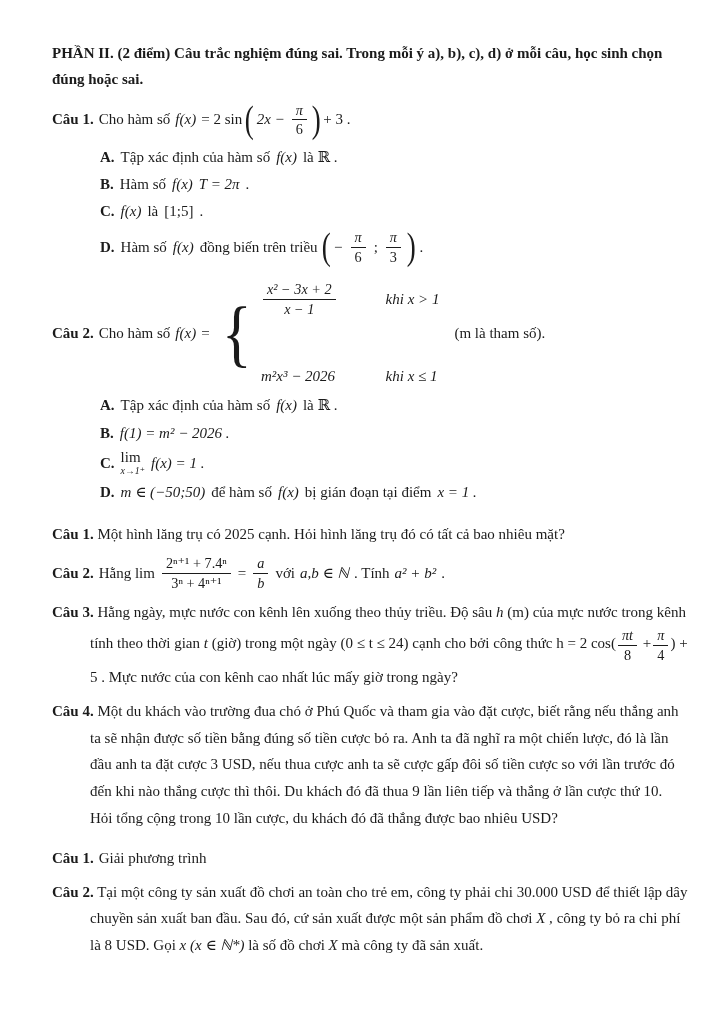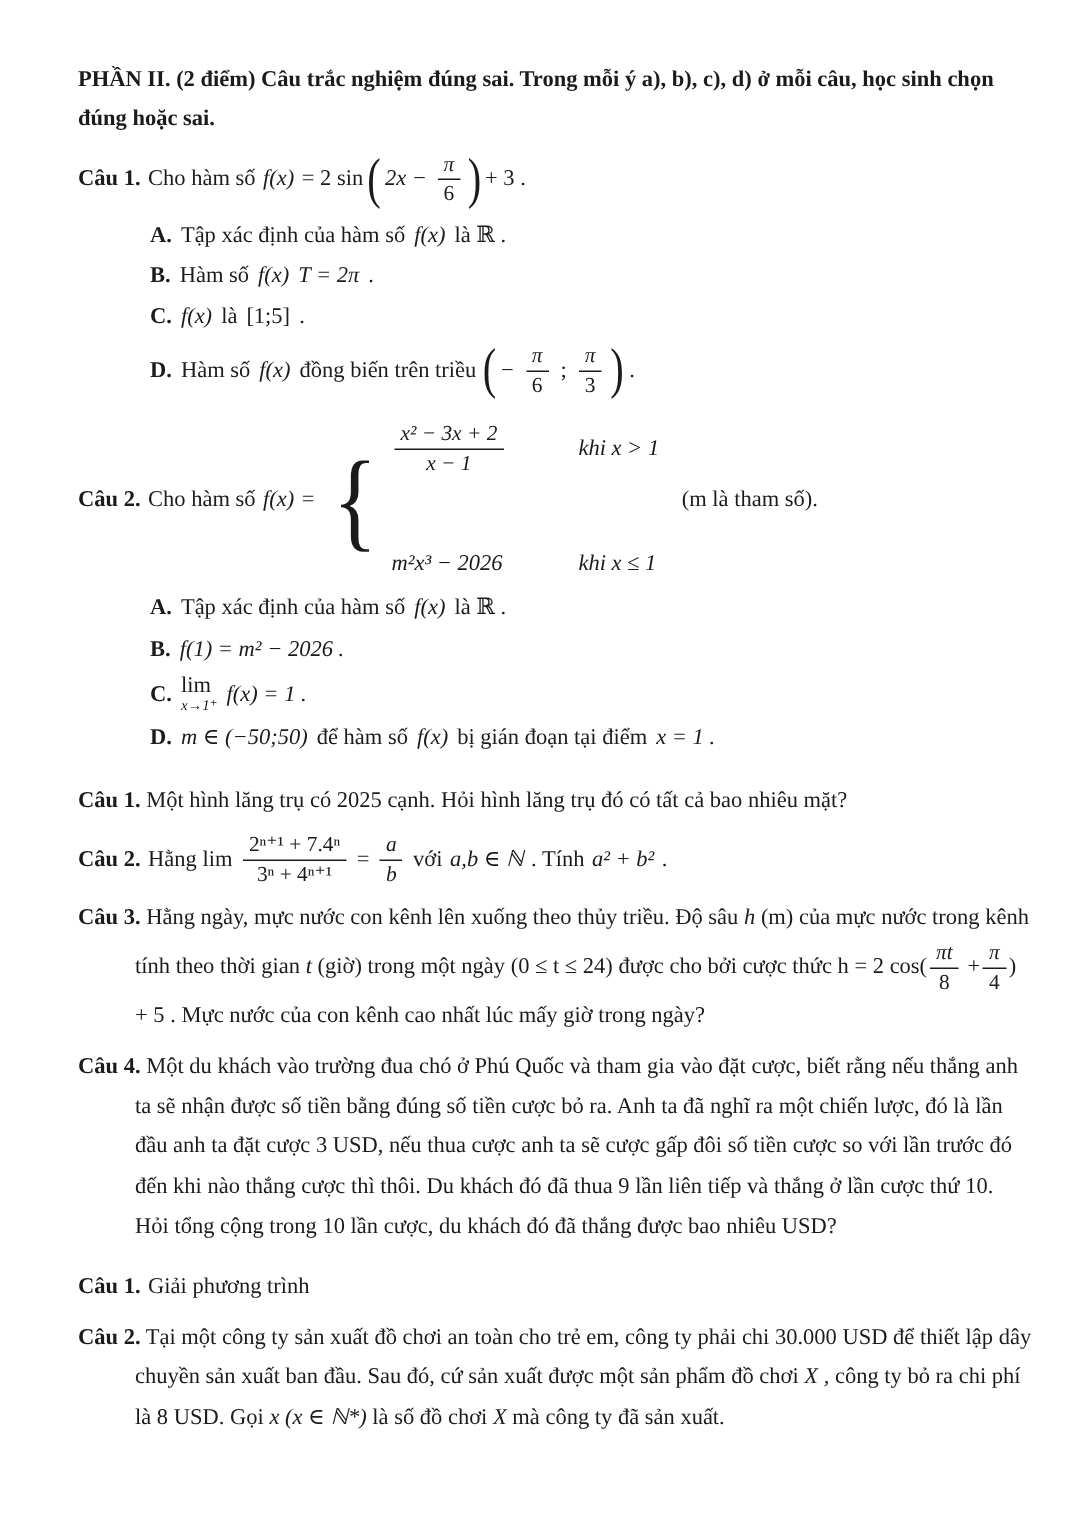--- a/index.html
+++ b/index.html
@@ -174,21 +174,21 @@
       <span>.</span>
     </div>
 
     <p class="qpara"><span class="qlabel">Câu 3.</span>
       <span>Hằng ngày, mực nước con kênh lên xuống theo thủy triều. Độ sâu</span>
       <span class="mi">h</span>
       <span>(m) của mực nước trong kênh tính theo thời gian</span>
       <span class="mi">t</span>
       <span>(giờ) trong một ngày</span>
       <span class="mr">(0 ≤ t ≤ 24)</span>
-      <span>được cho bởi cược thức</span>
+      <span>cạnh cho bởi công thức</span>
       <span class="mr">h = 2 cos(</span><span class="frac">
           <span class="num mi">πt</span>
           <span class="den">8</span>
         </span>
       <span class="mr">+</span><span class="frac">
           <span class="num mi">π</span>
           <span class="den">4</span>
         </span><span class="mr">) + 5 .</span>
       <span>Mực nước của con kênh cao nhất lúc mấy giờ trong ngày?</span></p>
 

